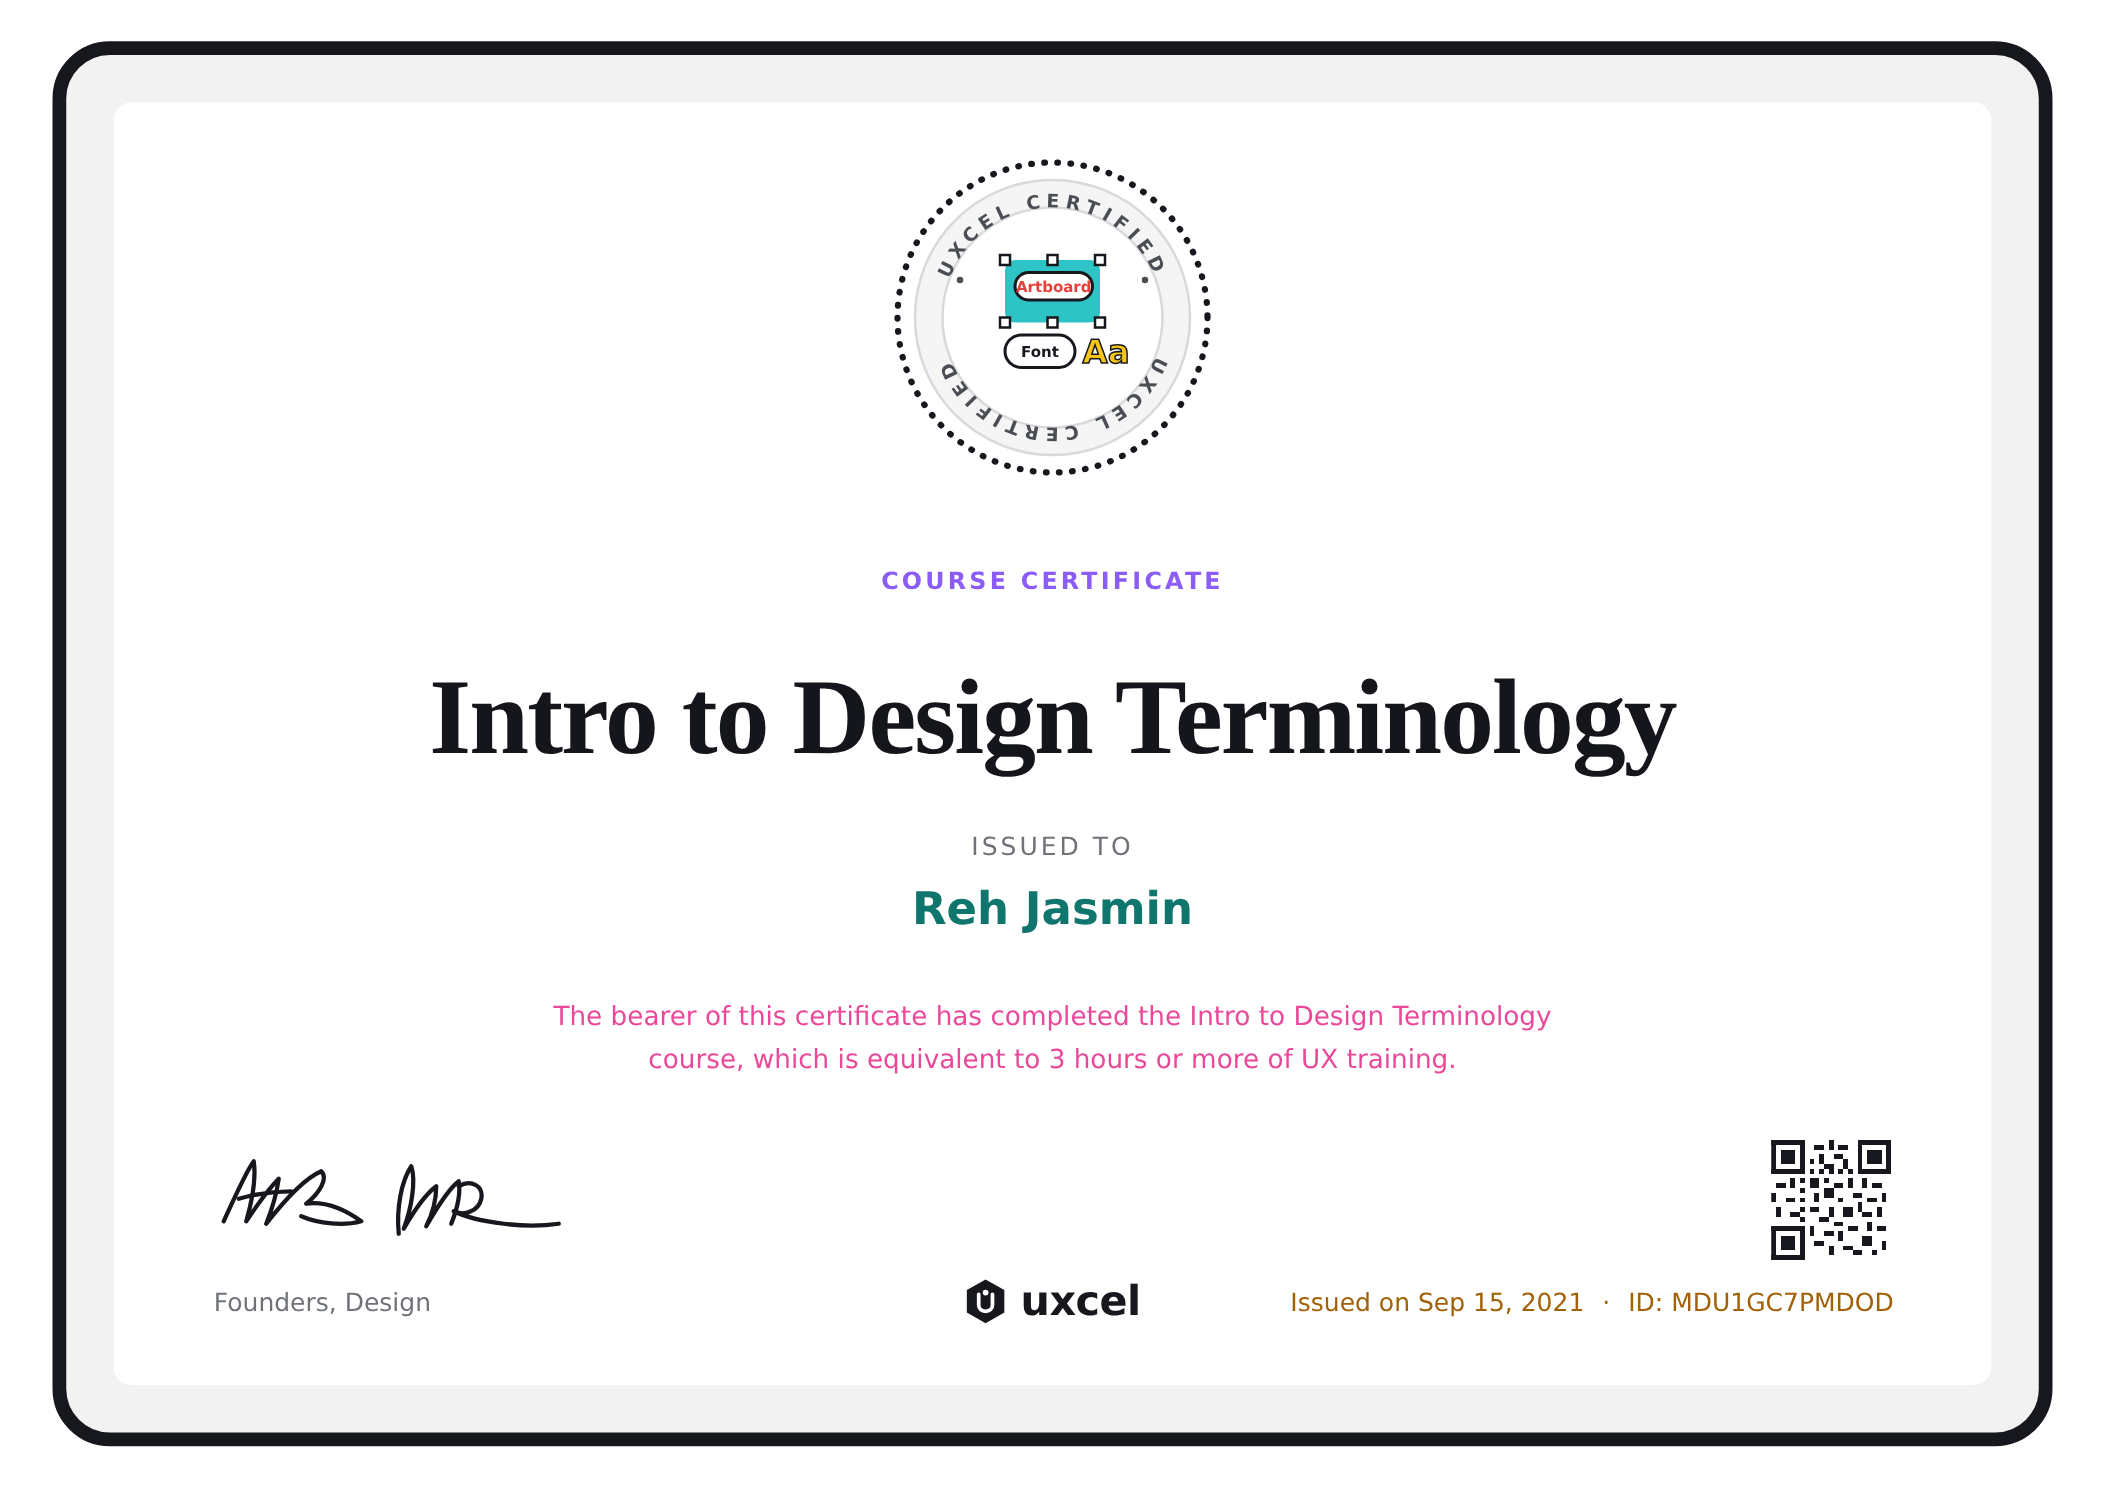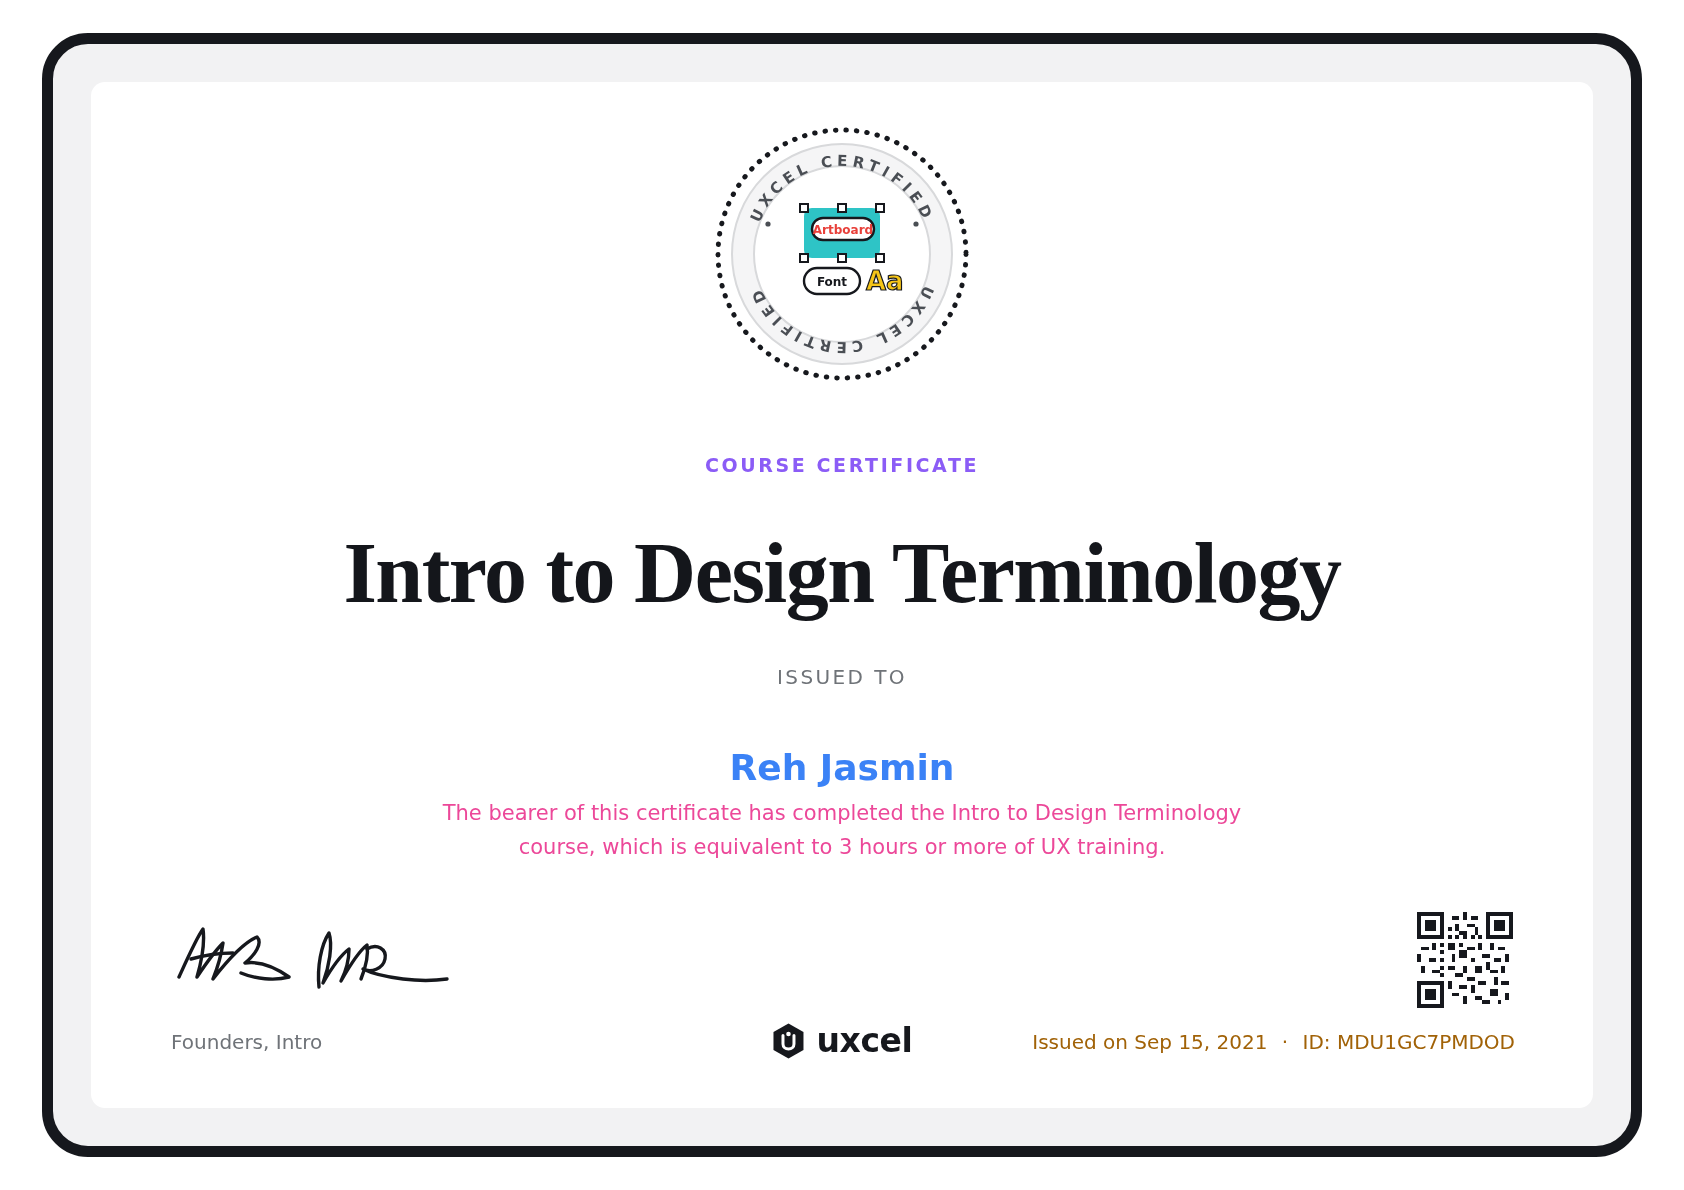--- a/index.html
+++ b/index.html
@@ -86,22 +86,21 @@
     color: #6f7378;
   }
   .recipient {
     position: absolute;
     top: 625px;
     left: 0;
     right: 0;
     text-align: center;
     font-size: 36px;
     font-weight: 700;
-    color: #3b82f6;
-    margin-top: 40px;
+    color: #0f766e;
   }
   .description {
     position: absolute;
     top: 715px;
     left: 50%;
     transform: translateX(-50%);
     width: 840px;
     text-align: center;
     font-size: 21px;
     line-height: 1.6;
@@ -228,21 +227,21 @@
       <svg width="290" height="85" viewBox="0 0 290 85" xmlns="http://www.w3.org/2000/svg">
         <g fill="none" stroke="#16181d" stroke-width="3.4" stroke-linecap="round" stroke-linejoin="round">
           <path d="M8 62 C 18 40, 26 22, 32 14 C 34 28, 30 48, 26 62 C 34 50, 44 36, 52 28 C 50 42, 46 54, 42 64 C 56 46, 72 28, 86 22 C 92 28, 84 40, 74 48 C 88 46, 104 52, 118 62 C 104 66, 84 64, 70 58"></path>
           <path d="M 20 44 C 34 40, 48 38, 62 38"></path>
           <path d="M148 72 C 146 52, 150 30, 158 18 C 162 30, 158 52, 152 68 C 160 54, 170 40, 178 34 C 178 46, 174 58, 170 66 C 178 52, 188 36, 196 30 C 198 42, 194 54, 190 64"></path>
           <path d="M196 34 C 206 28, 216 34, 214 44 C 212 54, 200 58, 192 54 C 200 58, 216 62, 232 64 C 248 66, 262 66, 276 64"></path>
         </g>
       </svg>
     </div>
 
-    <div class="founders">Founders, Intro</div>
+    <div class="founders">Founders, Design</div>
 
     <div class="brand">
       <span class="brand-mark">
         <svg width="34" height="38" viewBox="0 0 34 38" xmlns="http://www.w3.org/2000/svg">
           <path d="M17 1.5 L32 10 L32 28 L17 36.5 L2 28 L2 10 Z" fill="#16181d"></path>
           <path d="M11.5 13.5 L11.5 22 C11.5 25.2 13.9 27 17 27 C20.1 27 22.5 25.2 22.5 22 L22.5 13.5" fill="none" stroke="#ffffff" stroke-width="3" stroke-linecap="round"></path>
           <circle cx="17" cy="12" r="2.3" fill="#ffffff"></circle>
         </svg>
       </span>
       <span class="brand-name">uxcel</span>

